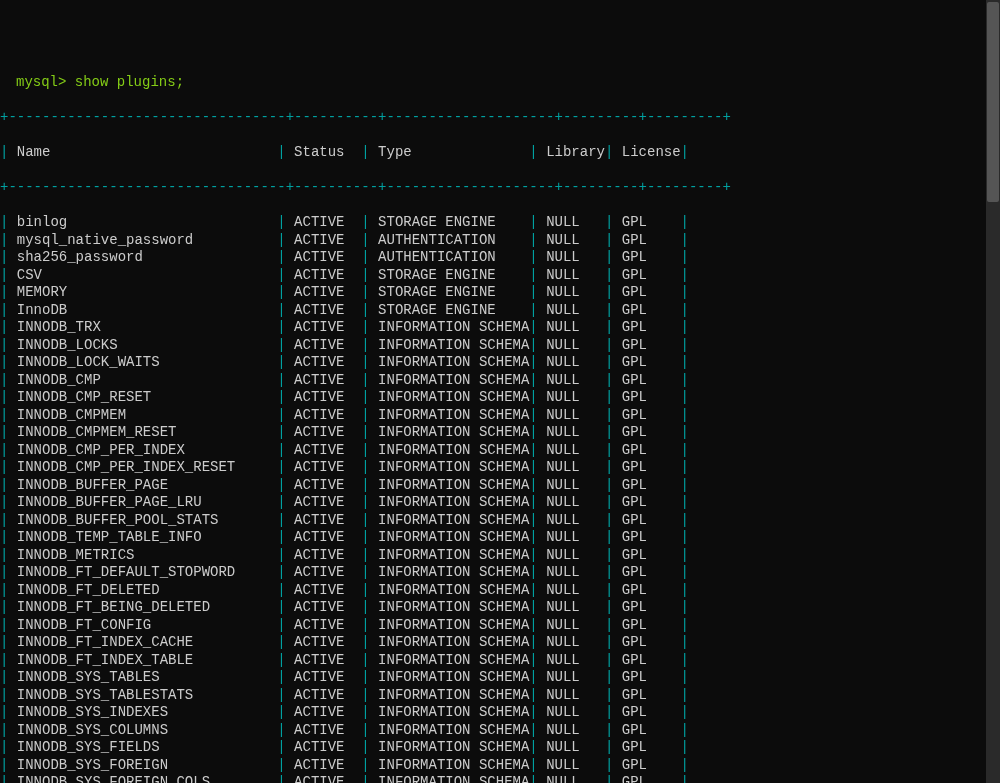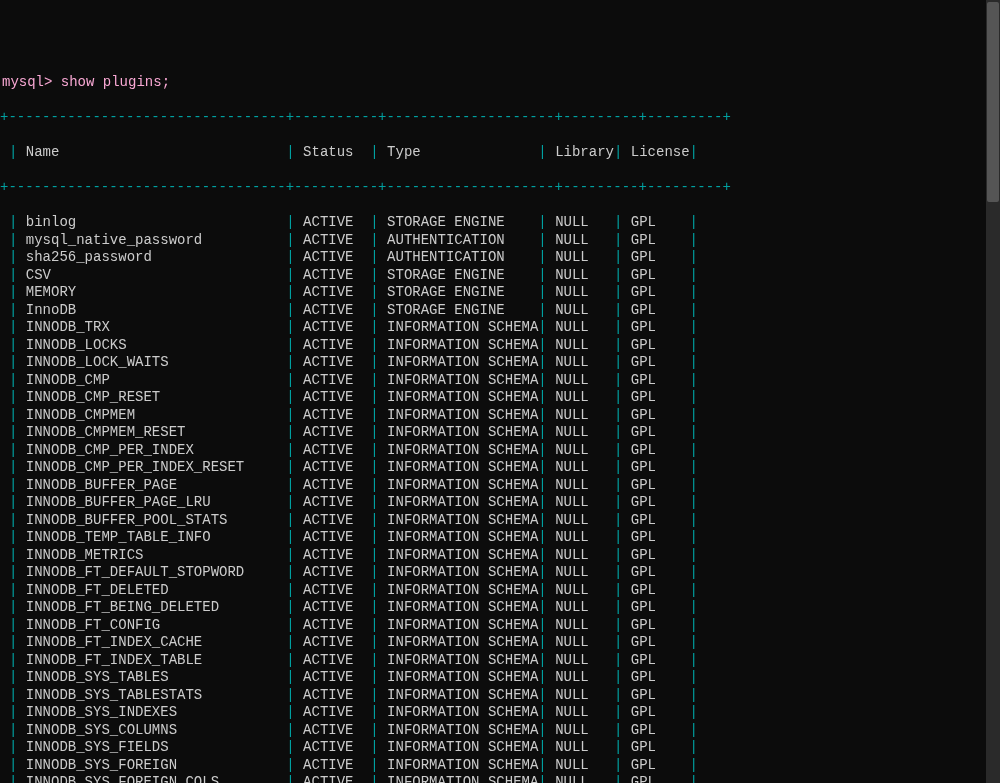--- a/index.html
+++ b/index.html
@@ -13,26 +13,25 @@
       font-family: 'Consolas', 'Courier New', monospace;
       font-size: 14px;
       line-height: 1.25;
       padding: 4px 0 0 0;
       white-space: pre;
       overflow: hidden;
       width: 1000px;
       height: 783px;
     }
     .prompt-line {
-      color: #f9a8d4;
-      padding-left: 2px;
+      color: #84cc16;
+      padding-left: 16px;
     }
     .table-row {
       display: block;
-      padding-left: 9px;
     }
     .header-cell {
       color: #cccccc;
     }
     .cell {
       color: #cccccc;
     }
     .scrollbar {
       position: absolute;
       right: 0;

